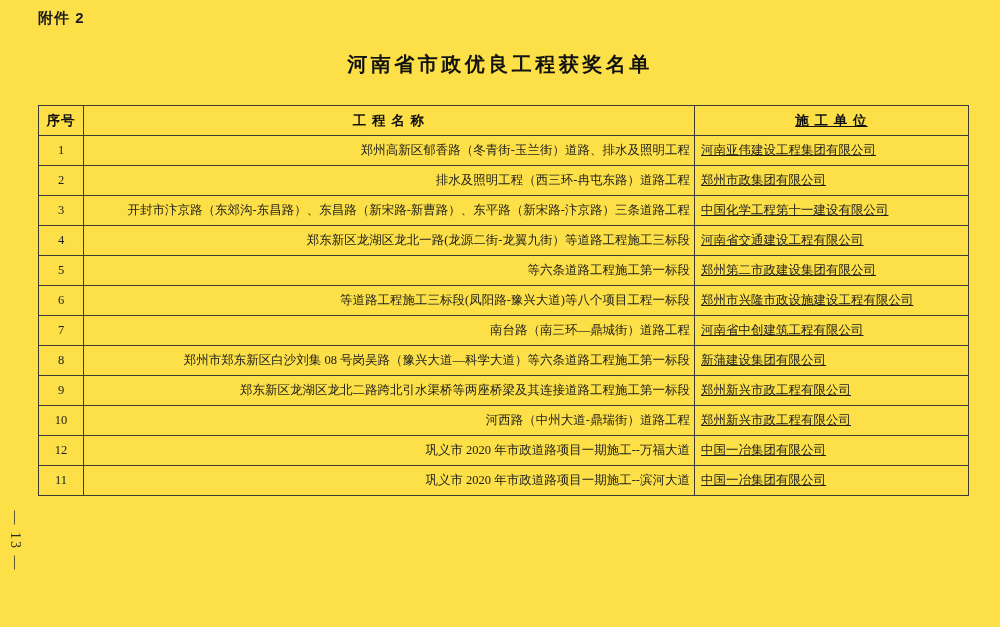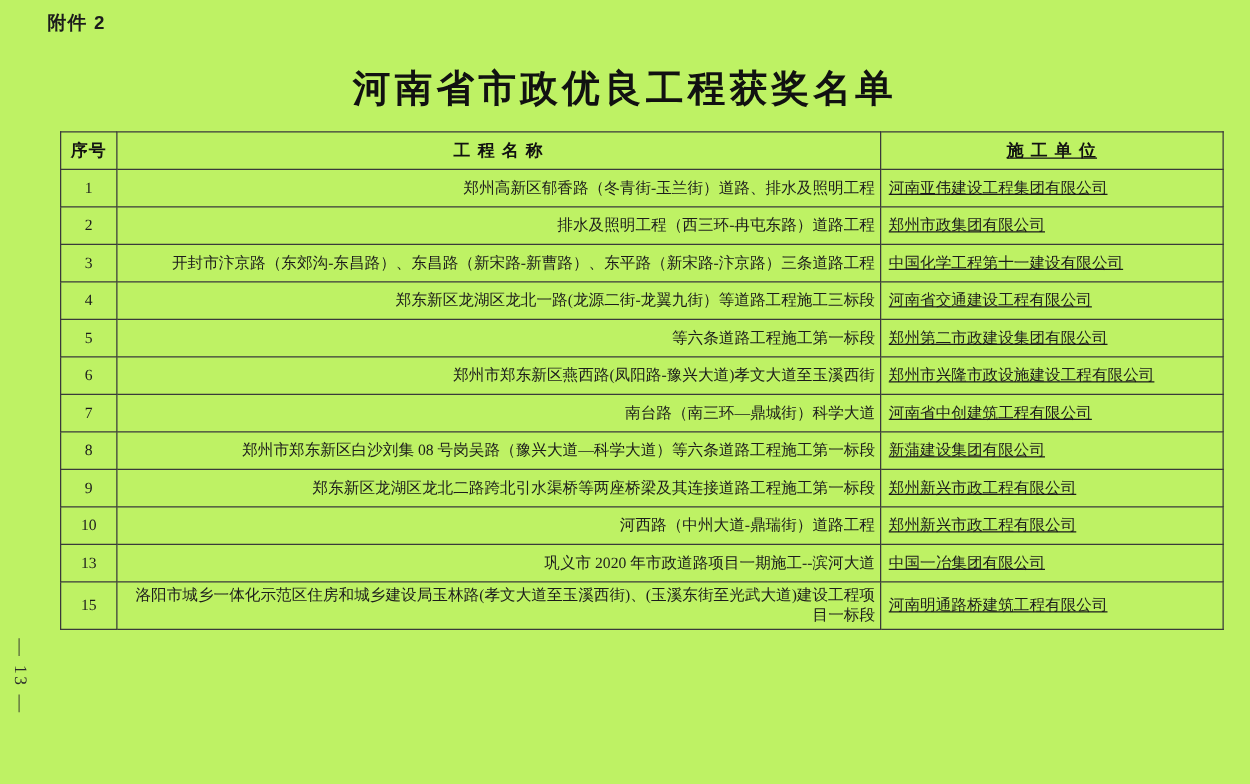--- a/index.html
+++ b/index.html
@@ -1,20 +1,20 @@
 <!DOCTYPE html>
 <html><head>
 <meta charset="utf-8">
 <style>
   html, body { margin: 0; padding: 0; background: #ffffff; }
   .page {
     position: relative;
     width: 1000px;
     height: 627px;
-    background: #bef264;
+    background: #fde047;
     overflow: hidden;
     color: #1c1c1c;
     font-family: "Liberation Serif", serif;
   }
   .attachment {
     position: absolute;
     left: 38px;
     top: 9px;
     font-family: "Liberation Sans", sans-serif;
     font-weight: 600;
@@ -23,21 +23,21 @@
     letter-spacing: 1px;
   }
   .doc-title {
     position: absolute;
     left: 0;
     top: 51px;
     width: 1000px;
     text-align: center;
     font-family: "Liberation Sans", sans-serif;
     font-weight: 700;
-    font-size: 30px;
+    font-size: 20px;
     letter-spacing: 3.5px;
     color: #111111;
   }
   .page-number {
     position: absolute;
     left: -34px;
     top: 532px;
     width: 96px;
     height: 18px;
     transform: rotate(90deg);
@@ -54,21 +54,21 @@
     top: 105px;
     width: 925px;
     border-collapse: collapse;
     table-layout: fixed;
   }
   table.awards th, table.awards td {
     border: 1px solid #3a3a3a;
     vertical-align: middle;
     overflow: hidden;
   }
-  table.awards { border: 1.5px solid #333333; margin-left: 10px; }
+  table.awards { border: 1.5px solid #333333; }
   th.col-no, td.col-no     { width: 42px;  text-align: center; }
   th.col-project, td.col-project { width: 608px; }
   th.col-company, td.col-company { width: 271px; text-decoration: underline; }
   table.awards thead tr { height: 30px; }
   table.awards tbody tr { height: 30px; }
   table.awards th {
     font-family: "Liberation Sans", sans-serif;
     font-weight: 700;
     font-size: 13.5px;
     text-align: center;
@@ -124,49 +124,49 @@
           <td class="col-project">郑东新区龙湖区龙北一路(龙源二街-龙翼九街）等道路工程施工三标段</td>
           <td class="col-company">河南省交通建设工程有限公司</td>
         </tr>
         <tr>
           <td class="col-no">5</td>
           <td class="col-project">等六条道路工程施工第一标段</td>
           <td class="col-company">郑州第二市政建设集团有限公司</td>
         </tr>
         <tr>
           <td class="col-no">6</td>
-          <td class="col-project">郑州市郑东新区燕西路(凤阳路-豫兴大道)孝文大道至玉溪西街</td>
+          <td class="col-project">等道路工程施工三标段(凤阳路-豫兴大道)等八个项目工程一标段</td>
           <td class="col-company">郑州市兴隆市政设施建设工程有限公司</td>
         </tr>
         <tr>
           <td class="col-no">7</td>
-          <td class="col-project">南台路（南三环—鼎城街）科学大道</td>
+          <td class="col-project">南台路（南三环—鼎城街）道路工程</td>
           <td class="col-company">河南省中创建筑工程有限公司</td>
         </tr>
         <tr>
           <td class="col-no">8</td>
           <td class="col-project">郑州市郑东新区白沙刘集 08 号岗吴路（豫兴大道—科学大道）等六条道路工程施工第一标段</td>
           <td class="col-company">新蒲建设集团有限公司</td>
         </tr>
         <tr>
           <td class="col-no">9</td>
           <td class="col-project">郑东新区龙湖区龙北二路跨北引水渠桥等两座桥梁及其连接道路工程施工第一标段</td>
           <td class="col-company">郑州新兴市政工程有限公司</td>
         </tr>
         <tr>
           <td class="col-no">10</td>
           <td class="col-project">河西路（中州大道-鼎瑞街）道路工程</td>
           <td class="col-company">郑州新兴市政工程有限公司</td>
         </tr>
         <tr>
-          <td class="col-no">13</td>
-          <td class="col-project">巩义市 2020 年市政道路项目一期施工--滨河大道</td>
+          <td class="col-no">12</td>
+          <td class="col-project">巩义市 2020 年市政道路项目一期施工--万福大道</td>
           <td class="col-company">中国一冶集团有限公司</td>
         </tr>
         <tr>
-          <td class="col-no">15</td>
-          <td class="col-project">洛阳市城乡一体化示范区住房和城乡建设局玉林路(孝文大道至玉溪西街)、(玉溪东街至光武大道)建设工程项目一标段</td>
-          <td class="col-company">河南明通路桥建筑工程有限公司</td>
+          <td class="col-no">11</td>
+          <td class="col-project">巩义市 2020 年市政道路项目一期施工--滨河大道</td>
+          <td class="col-company">中国一冶集团有限公司</td>
         </tr>
       </tbody>
   </table>
 
 </div>
 
 </body></html>

